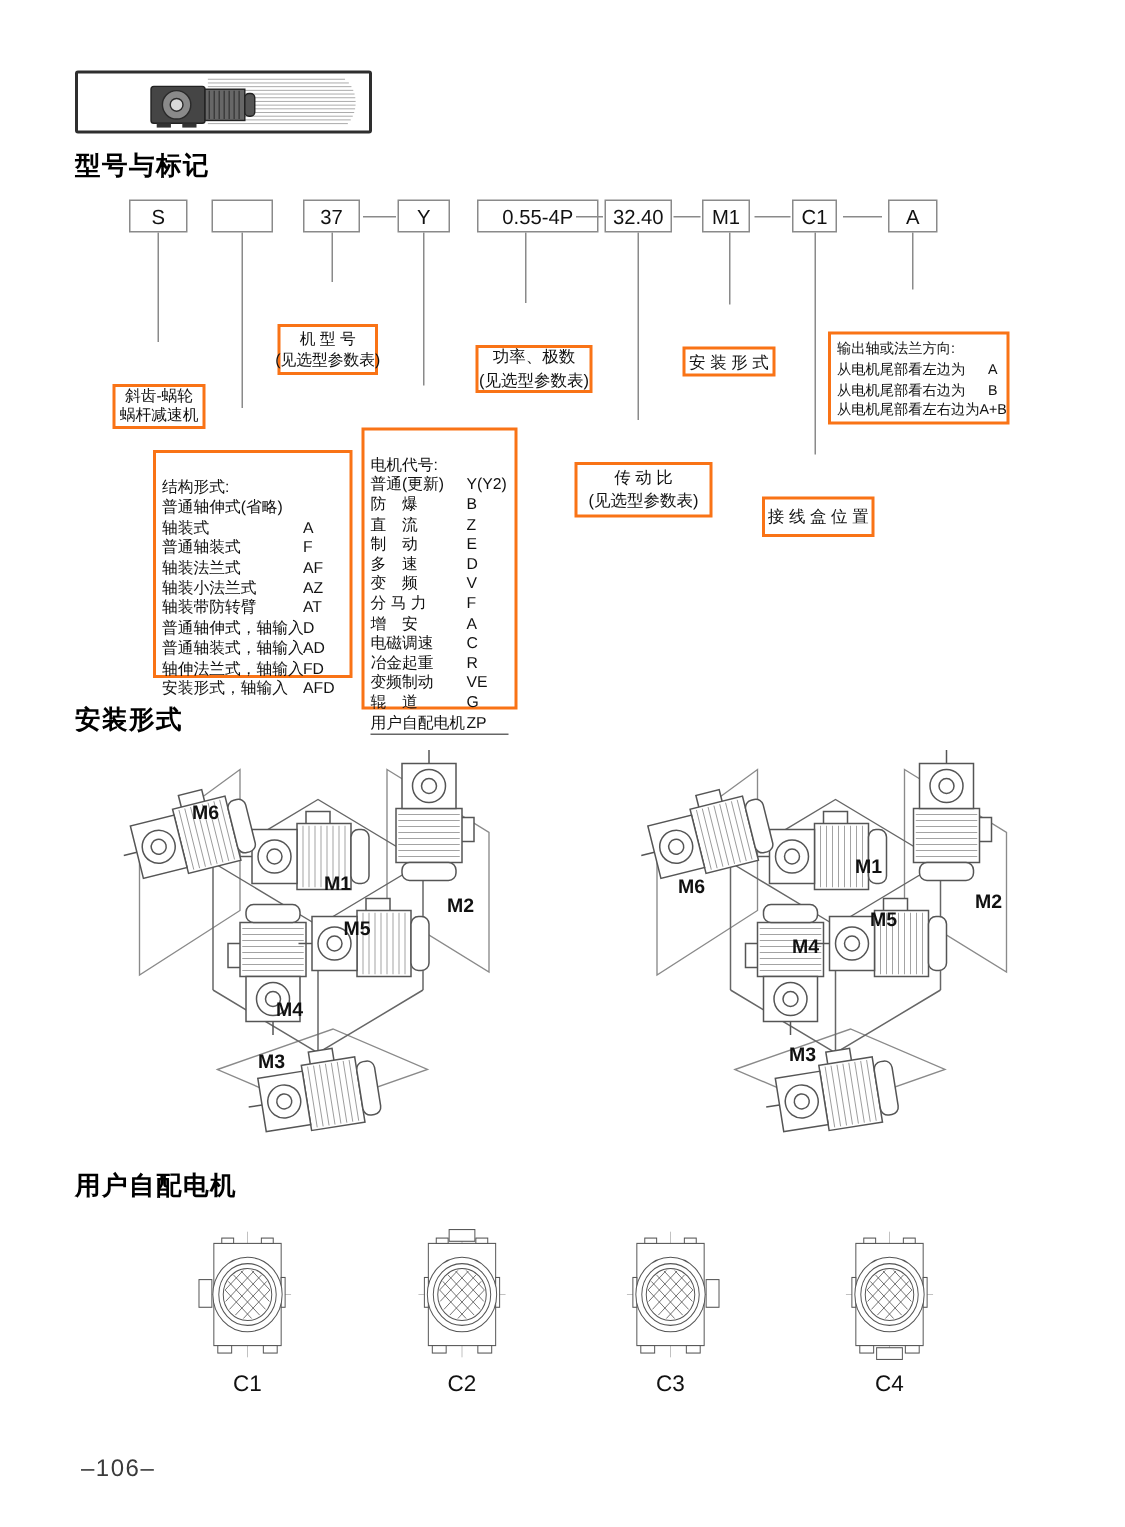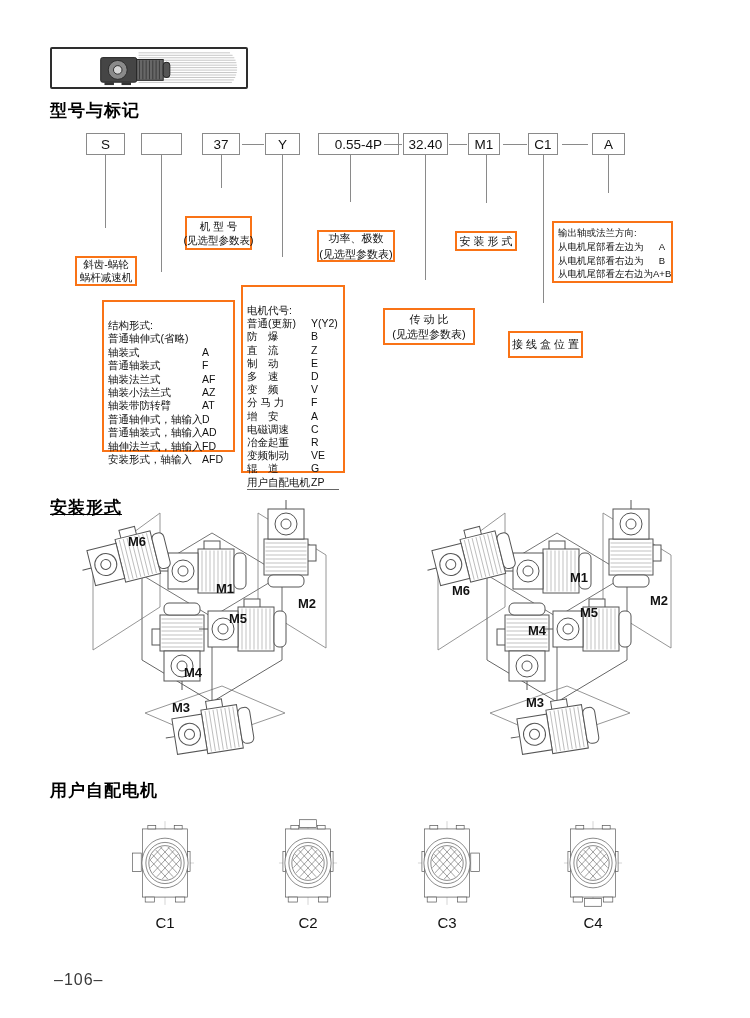--- a/index.html
+++ b/index.html
@@ -266,21 +266,21 @@
     <div class="row">
         <span class="nm">辊　道</span>
         <span>G</span>
       </div>
     <div class="row">
         <span class="nm">用户自配电机</span>
         <span>ZP</span>
       </div>
   </div>
 
-  <div class="sec-title" style="left:50px;top:496px;text-decoration:underline;">安装形式</div>
+  <div class="sec-title" style="left:50px;top:468px;">安装形式</div>
 
   <svg class="mount-svg" style="left:68px;top:495px;" width="280" height="280" viewBox="0 0 280 280">
       <polygon points="25,67 92,18 92,112 25,155" fill="none" stroke="#8a8a8a" stroke-width="0.9"></polygon>
       <polygon points="190,18 258,60 258,153 190,111" fill="none" stroke="#8a8a8a" stroke-width="0.9"></polygon>
       <polygon points="77,218 154,191 217,218 140,245" fill="none" stroke="#8a8a8a" stroke-width="0.9"></polygon>
       <polygon points="74,80 144,38 214,80 144,122" fill="none" stroke="#666" stroke-width="0.9"></polygon>
       <line x1="74" y1="80" x2="74" y2="165" stroke="#666" stroke-width="1"></line>
       <line x1="144" y1="122" x2="144" y2="207" stroke="#666" stroke-width="1"></line>
       <line x1="214" y1="80" x2="214" y2="165" stroke="#666" stroke-width="1"></line>
       <polyline points="74,165 144,207 214,165" fill="none" stroke="#666" stroke-width="1"></polyline>

